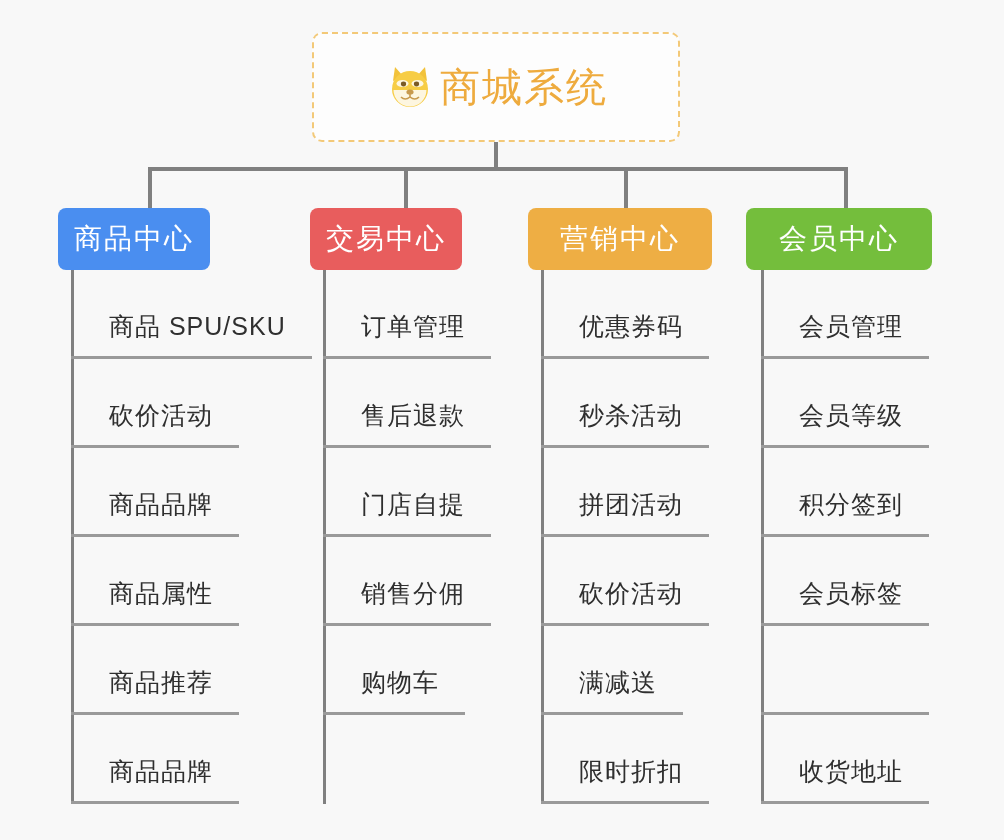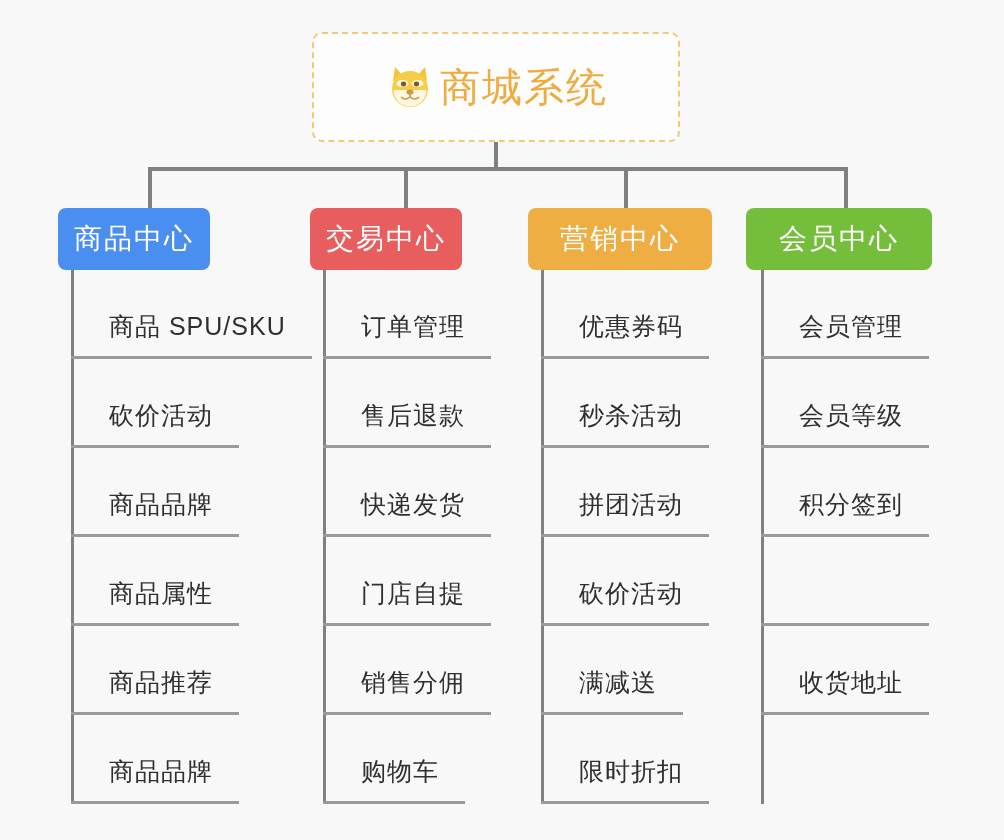--- a/index.html
+++ b/index.html
@@ -202,23 +202,20 @@
 
   <div class="leaf-column" style="left:323px">
     <div class="leaf-spine" style="background: rgb(128, 128, 128); height: 534px;"></div>
     <div class="leaf-item">
         <span class="leaf-inner"><span class="leaf-label">订单管理</span><span class="leaf-underline" style="width: 168px;"></span></span>
       </div>
     <div class="leaf-item">
         <span class="leaf-inner"><span class="leaf-label">售后退款</span><span class="leaf-underline" style="width: 168px;"></span></span>
       </div>
     <div class="leaf-item">
-        <span class="leaf-inner"><span class="leaf-label">快递发货</span><span class="leaf-underline" style="width: 168px;"></span></span>
-      </div>
-    <div class="leaf-item">
         <span class="leaf-inner"><span class="leaf-label">门店自提</span><span class="leaf-underline" style="width: 168px;"></span></span>
       </div>
     <div class="leaf-item">
         <span class="leaf-inner"><span class="leaf-label">销售分佣</span><span class="leaf-underline" style="width: 168px;"></span></span>
       </div>
     <div class="leaf-item">
         <span class="leaf-inner"><span class="leaf-label">购物车</span><span class="leaf-underline" style="width: 142px;"></span></span>
       </div>
   </div>
 
@@ -249,20 +246,23 @@
     <div class="leaf-item">
         <span class="leaf-inner"><span class="leaf-label">会员管理</span><span class="leaf-underline" style="width: 168px;"></span></span>
       </div>
     <div class="leaf-item">
         <span class="leaf-inner"><span class="leaf-label">会员等级</span><span class="leaf-underline" style="width: 168px;"></span></span>
       </div>
     <div class="leaf-item">
         <span class="leaf-inner"><span class="leaf-label">积分签到</span><span class="leaf-underline" style="width: 168px;"></span></span>
       </div>
     <div class="leaf-item">
+        <span class="leaf-inner"><span class="leaf-label">会员标签</span><span class="leaf-underline" style="width: 168px;"></span></span>
+      </div>
+    <div class="leaf-item">
         <span class="leaf-inner"><span class="leaf-underline" style="width: 168px;"></span></span>
       </div>
     <div class="leaf-item">
         <span class="leaf-inner"><span class="leaf-label">收货地址</span><span class="leaf-underline" style="width: 168px;"></span></span>
       </div>
   </div>
 
 </div>
 
 </body></html>

